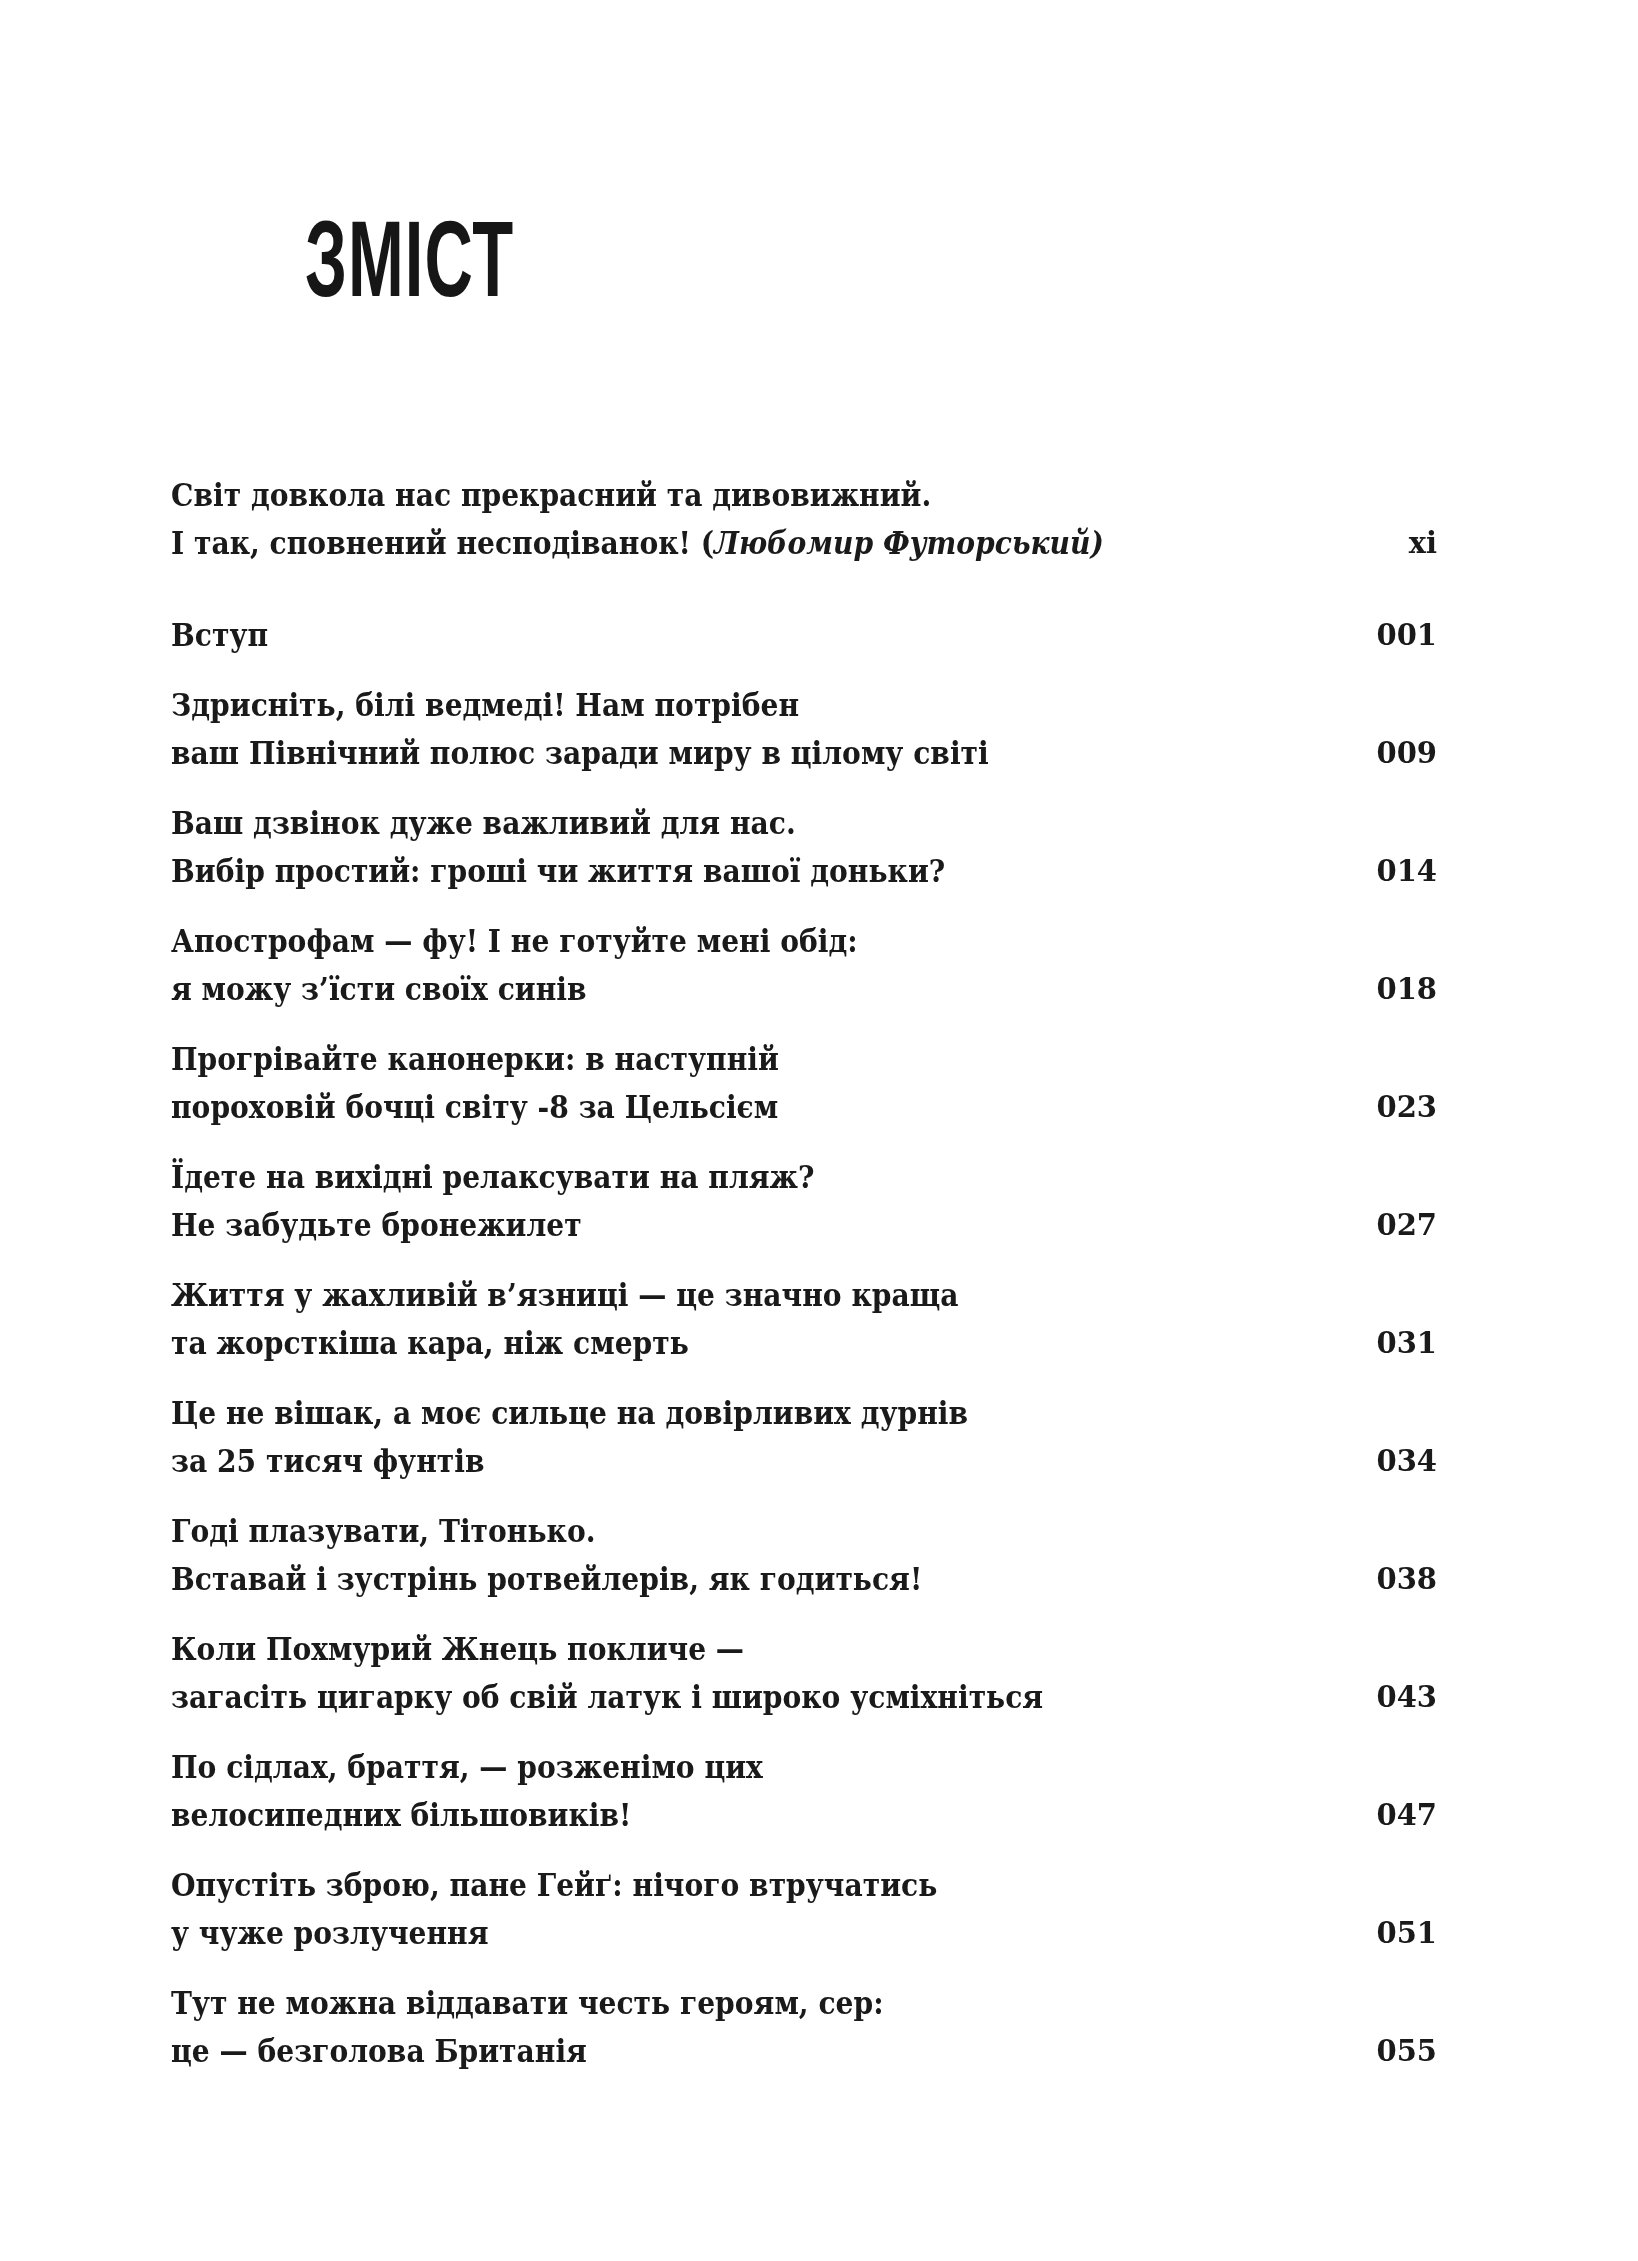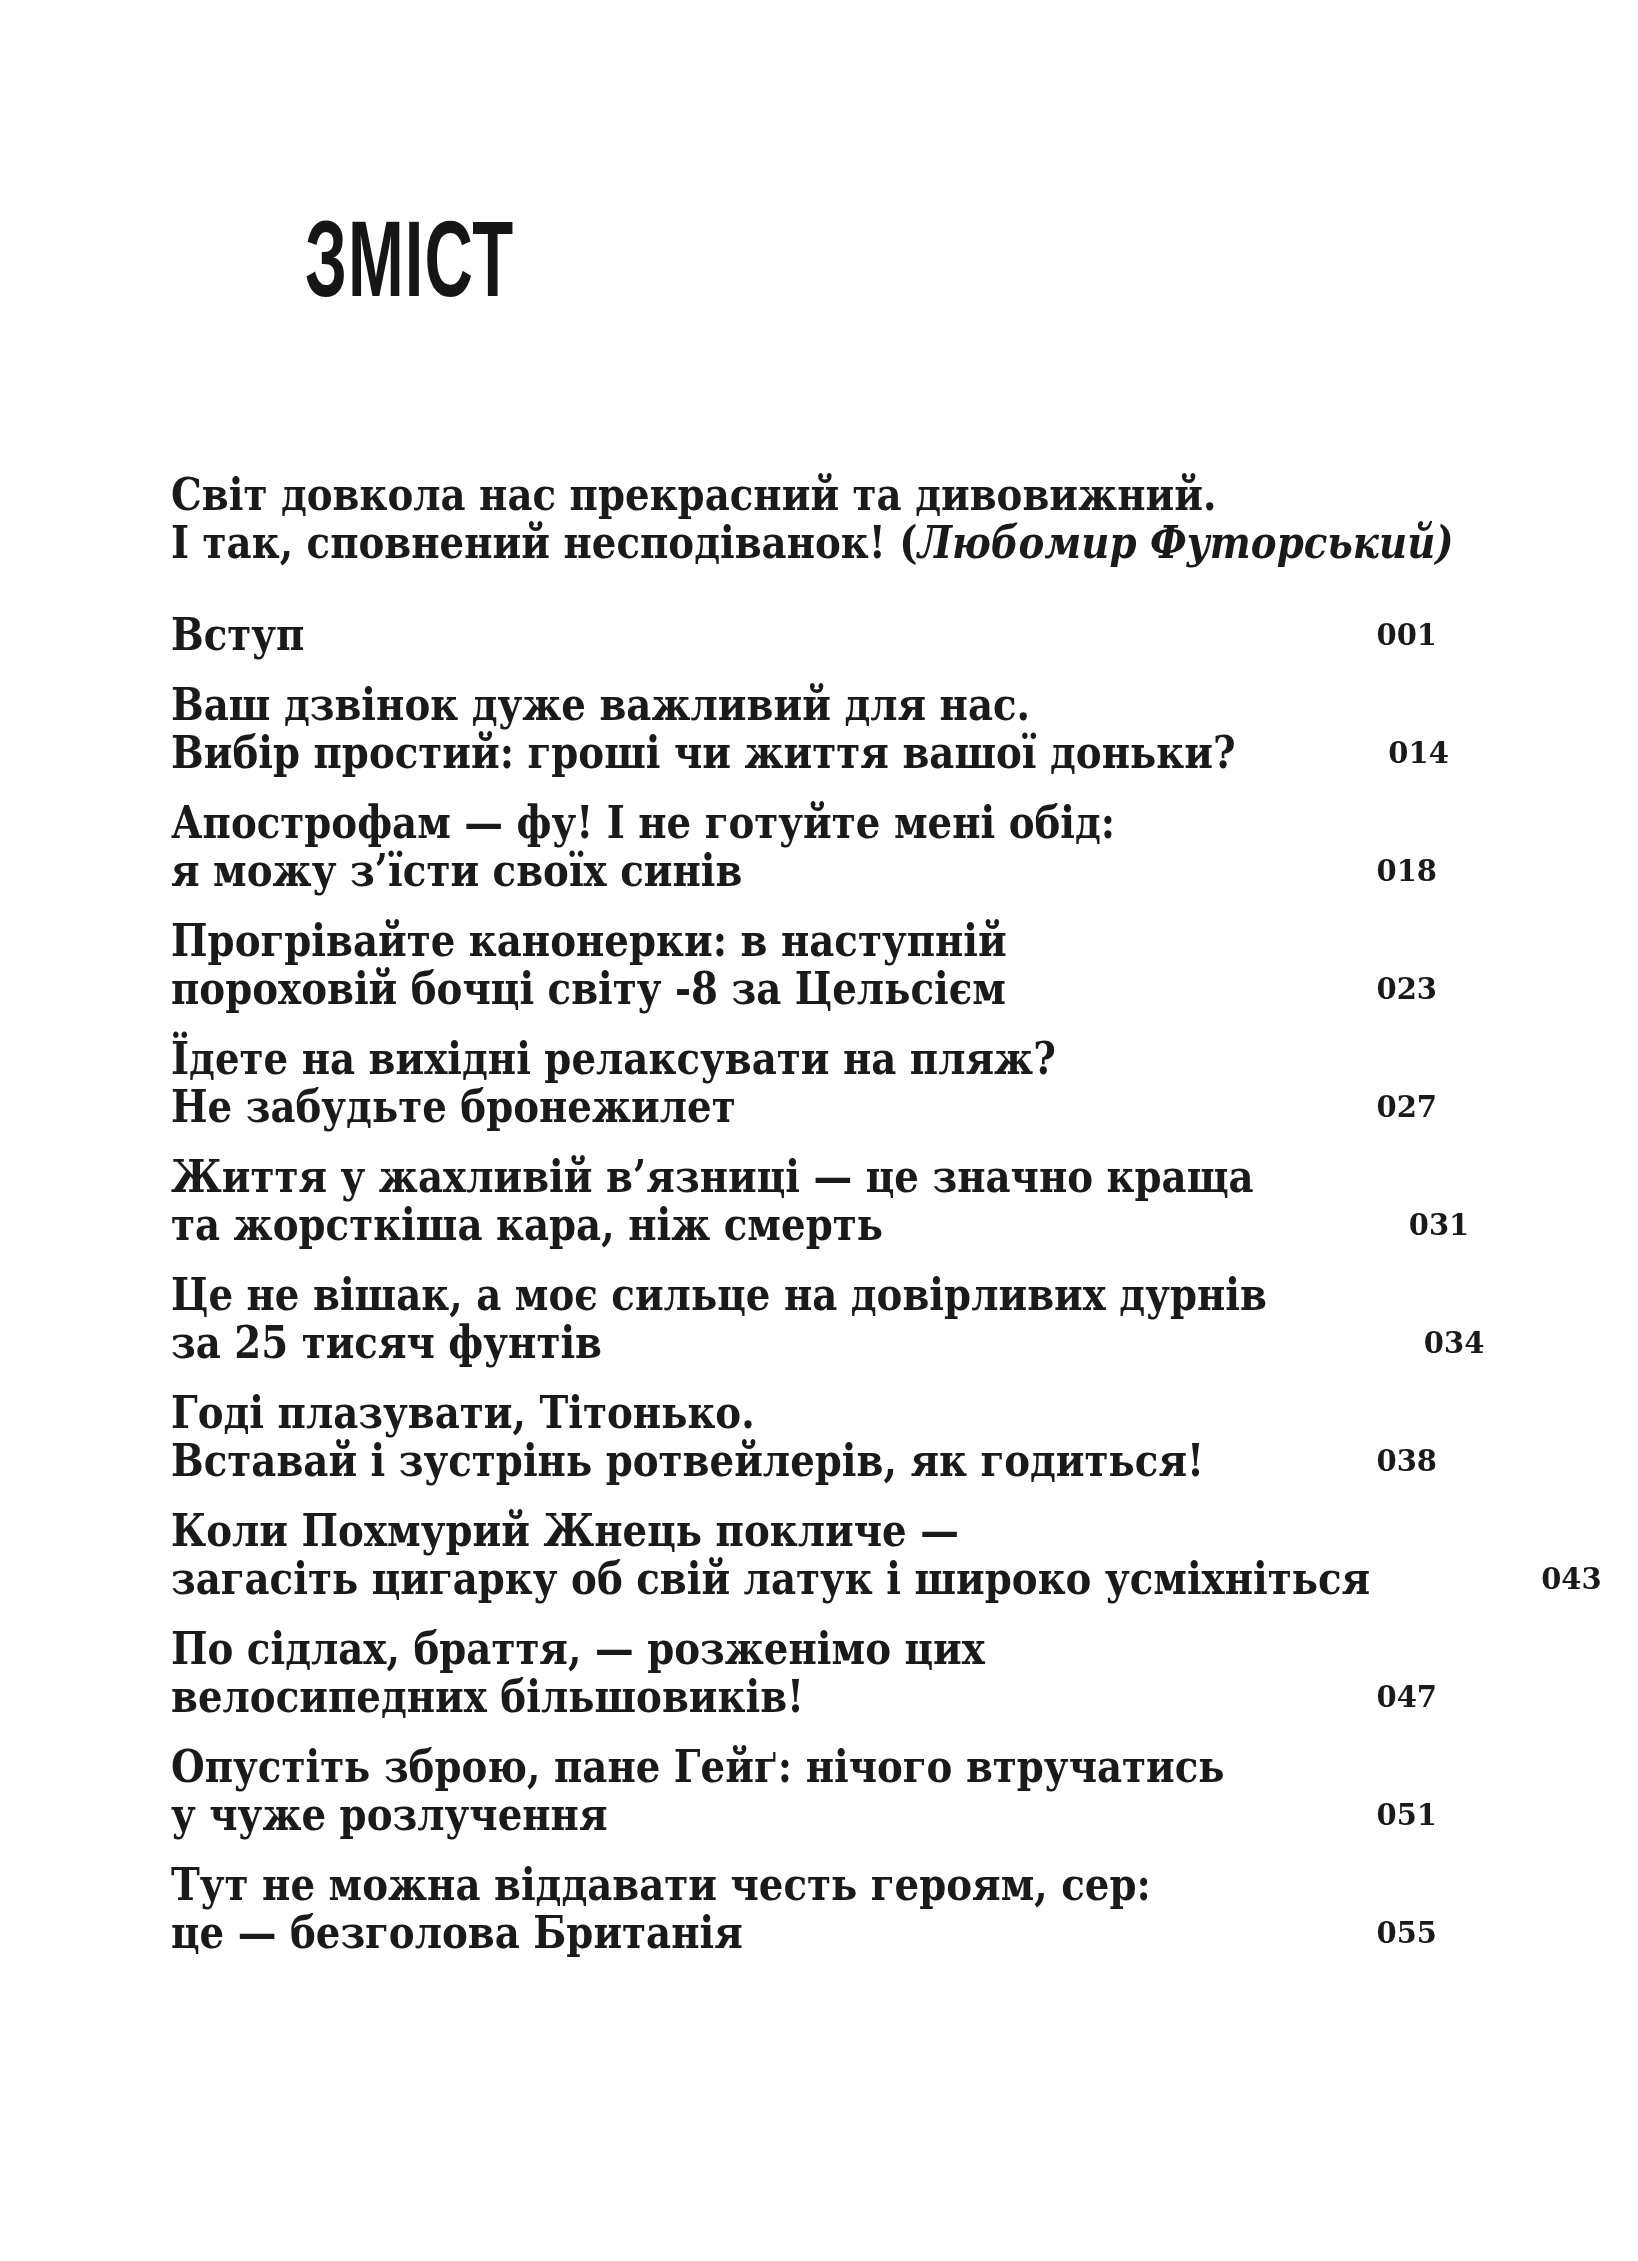--- a/index.html
+++ b/index.html
@@ -48,21 +48,21 @@
       position: relative;
       display: flex;
       align-items: flex-end;
       justify-content: space-between;
       margin: 0 0 22px 0;
     }
     .entry.first { margin-bottom: 44px; }
     .entry-text {
       font-family: "DejaVu Serif", "Liberation Serif", serif;
       font-weight: 700;
-      font-size: 44px;
+      font-size: 32px;
       line-height: 48px;
       color: #1a1a1a;
       white-space: nowrap;
     }
     .entry-text .line {
       display: block;
       transform: scaleX(0.88);
       transform-origin: left center;
     }
     .entry-text .author {
@@ -95,20 +95,27 @@
       <span class="entry-page">xi</span>
     </li>
 
     <li class="entry">
       <div class="entry-text">
         <span class="line">Вступ</span>
       </div>
       <span class="entry-page">001</span>
     </li>
 
+    <li class="entry">
+      <div class="entry-text">
+        <span class="line">Здрисніть, білі ведмеді! Нам потрібен</span>
+        <span class="line">ваш Північний полюс заради миру в цілому світі</span>
+      </div>
+      <span class="entry-page">009</span>
+    </li>
 
     <li class="entry">
       <div class="entry-text">
         <span class="line">Ваш дзвінок дуже важливий для нас.</span>
         <span class="line">Вибір простий: гроші чи життя вашої доньки?</span>
       </div>
       <span class="entry-page">014</span>
     </li>
 
     <li class="entry">

